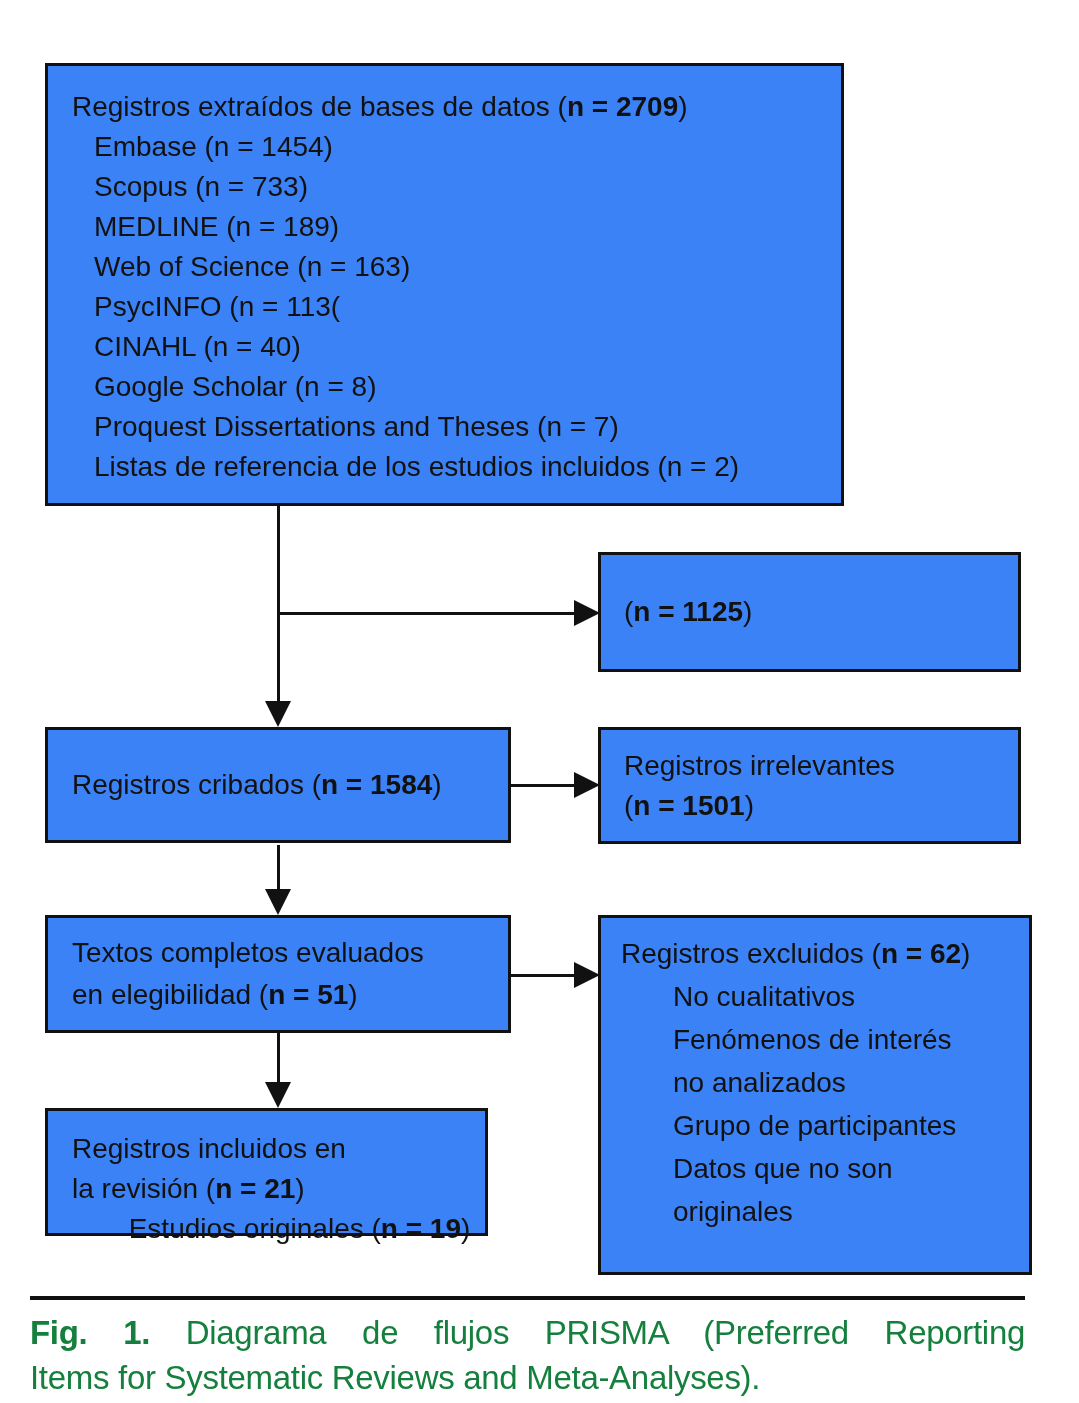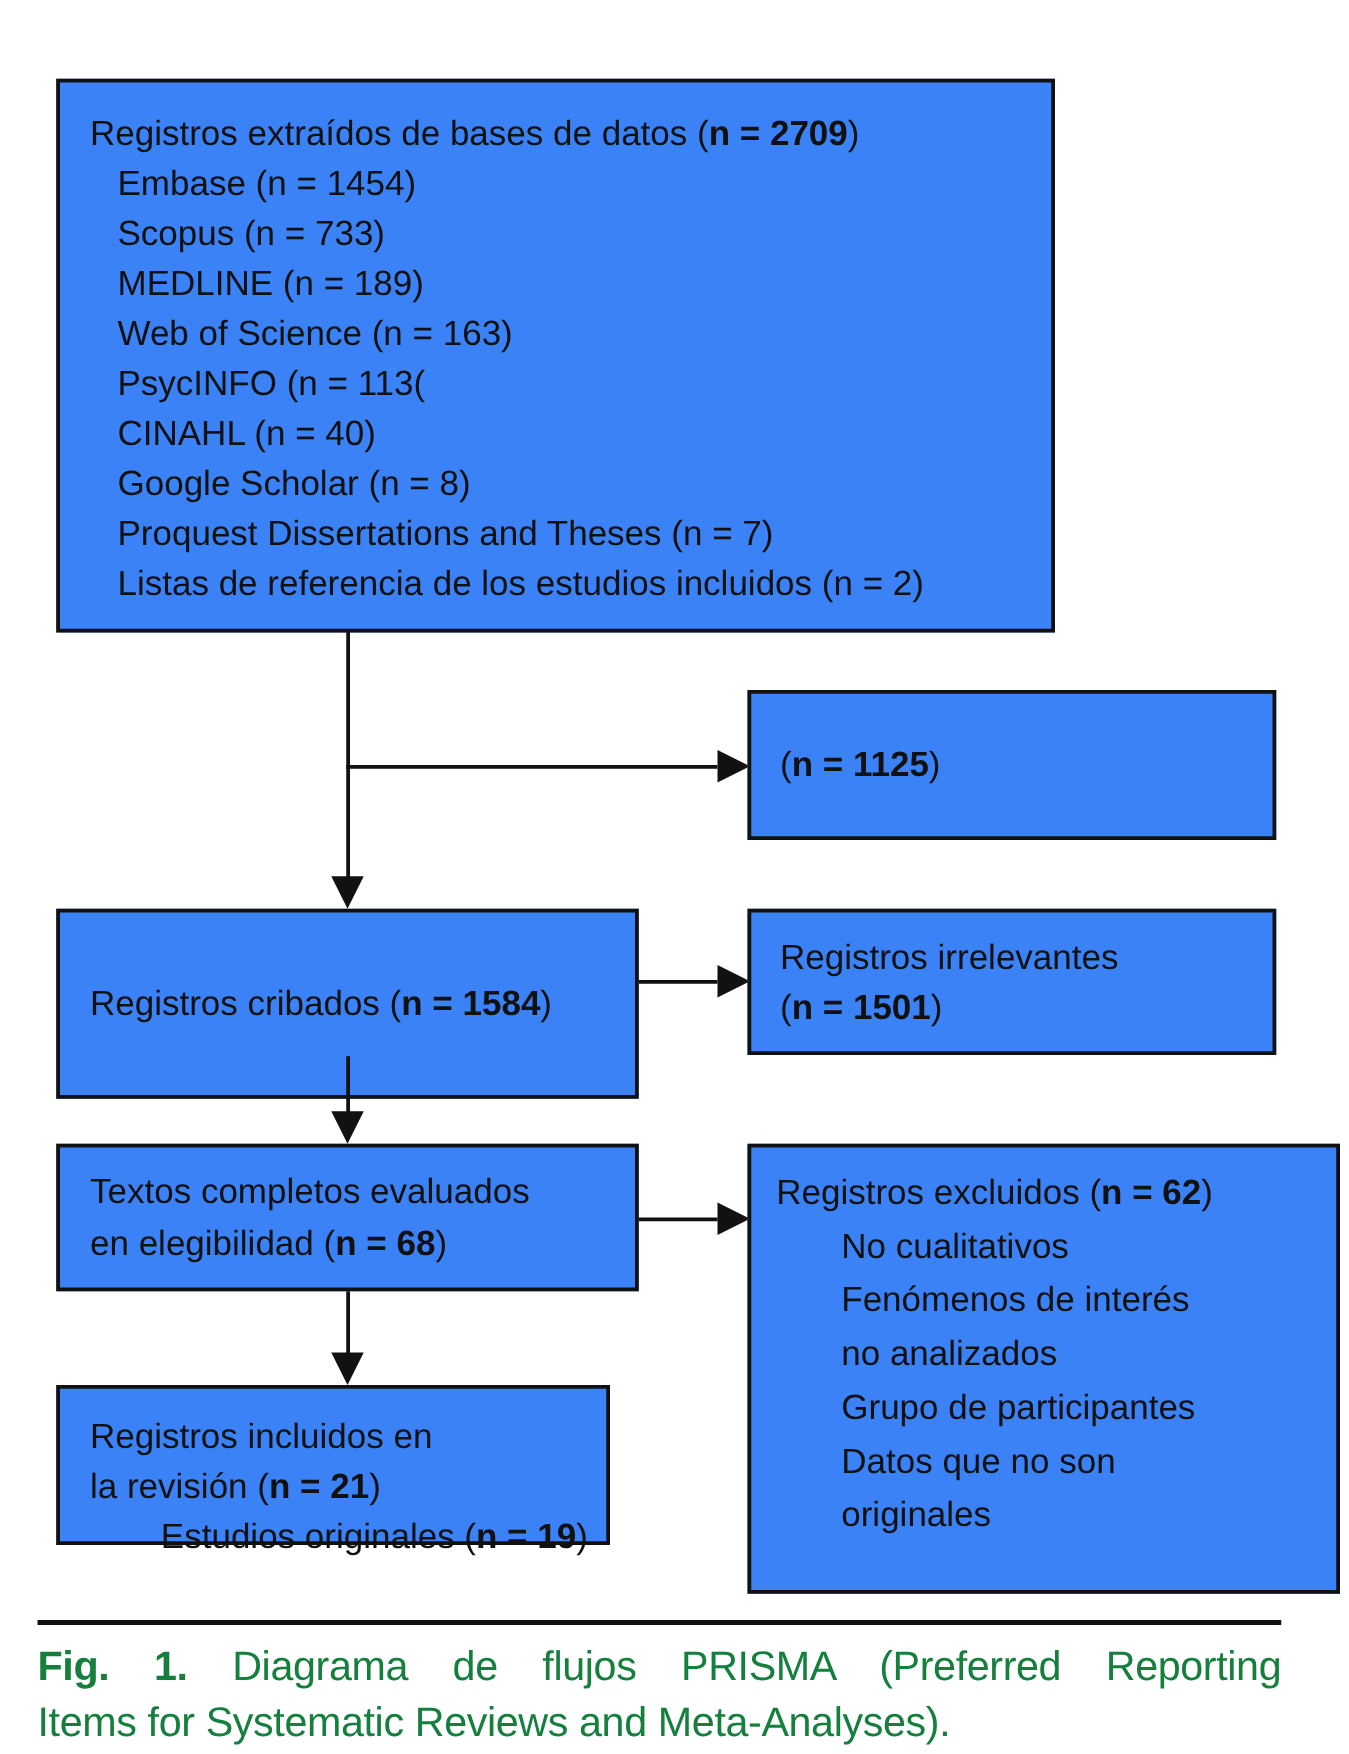--- a/index.html
+++ b/index.html
@@ -31,31 +31,31 @@
   .box-identified .src { margin-left: 22px; }
   
   .box-duplicates, .box-irrelevant {
     left: 598px; width: 423px;
     display: flex; flex-direction: column; justify-content: center;
     padding-left: 23px; line-height: 40px;
   }
   .box-duplicates { top: 552px; height: 120px; }
   .box-irrelevant { top: 727px; height: 117px; }
   .box-screened {
-    left: 45px; top: 727px; width: 466px; height: 152px;
+    left: 45px; top: 727px; width: 466px; height: 116px;
     display: flex; align-items: center;
     padding-left: 24px; box-sizing: border-box;
   }
   .box-fulltext {
     left: 45px; top: 915px; width: 466px; height: 118px;
     display: flex; flex-direction: column; justify-content: center;
     padding-left: 24px; line-height: 42px;
   }
   .box-excluded {
-    left: 598px; top: 915px; width: 474px; height: 360px;
+    left: 598px; top: 915px; width: 434px; height: 360px;
     padding: 14px 10px 0 20px;
     line-height: 43px;
   }
   .box-excluded .reason { margin-left: 52px; }
   .box-included {
     left: 45px; top: 1108px; width: 443px; height: 128px;
     padding: 18px 8px 0 24px;
     line-height: 40px;
   }
   .box-included .indent { margin-left: 50px; text-align: center; }
@@ -120,21 +120,21 @@
   <div class="box box-irrelevant">
     <div>Registros irrelevantes</div>
     <div><span>(</span><b>n = 1501</b><span>)</span></div>
   </div>
 
   <div class="stem" style="left:277px; top:845px; width:3px; height:46px;"></div>
   <div class="head-down" style="left:265px; top:889px;"></div>
 
   <div class="box box-fulltext">
     <div>Textos completos evaluados</div>
-    <div><span>en elegibilidad (</span><b>n = 68</b><span>)</span></div>
+    <div><span>en elegibilidad (</span><b>n = 51</b><span>)</span></div>
   </div>
 
   <div class="stem" style="left:511px; top:974px; width:63px; height:3px;"></div>
   <div class="head-right" style="left:574px; top:962px;"></div>
 
   <div class="box box-excluded">
     <div><span>Registros excluidos (</span><b>n = 62</b><span>)</span></div>
     <div class="reason">No cualitativos</div>
     <div class="reason">Fenómenos de interés</div>
     <div class="reason">no analizados</div>

